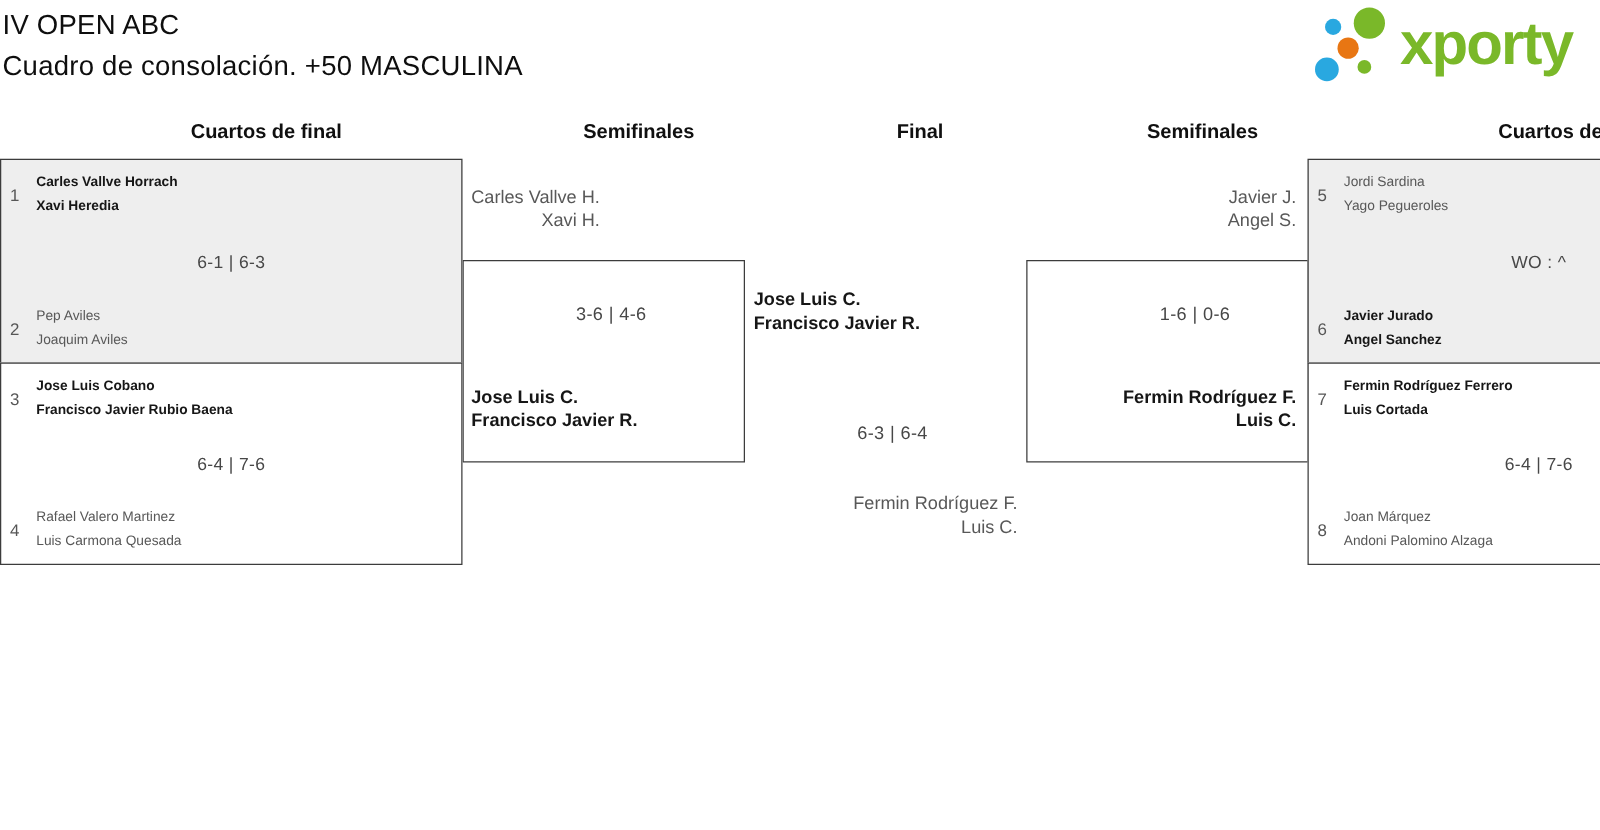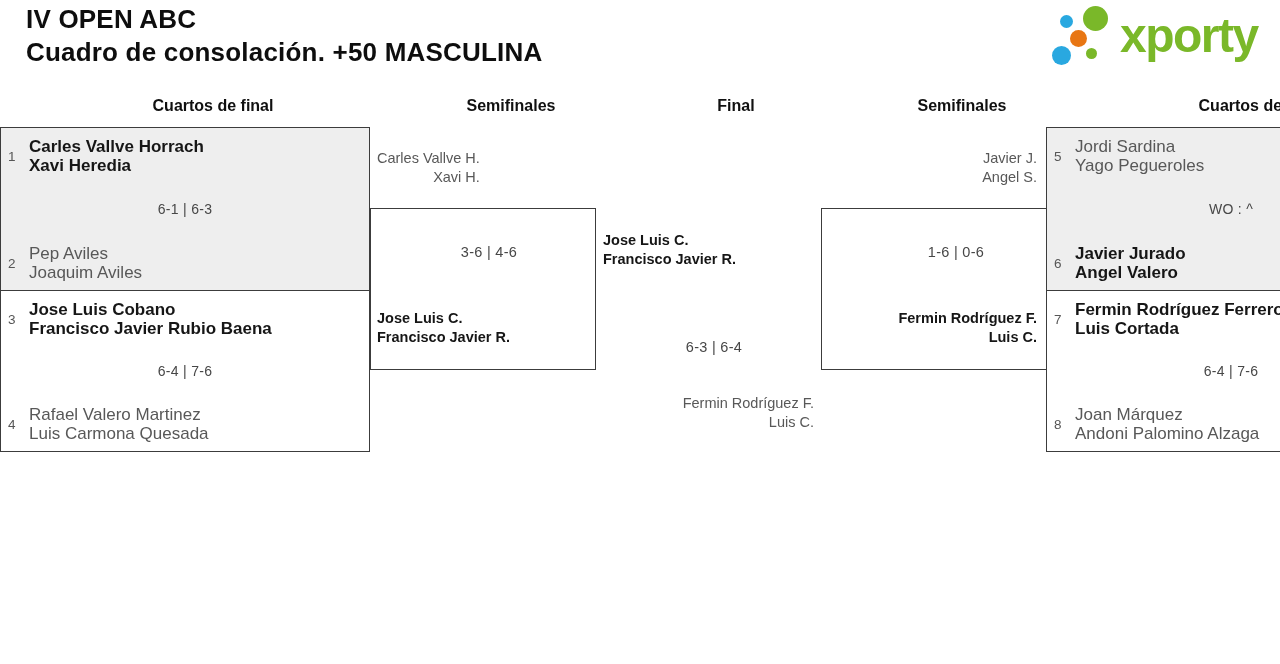--- a/index.html
+++ b/index.html
@@ -7,21 +7,21 @@
   body {
     font-family:"Liberation Sans", sans-serif;
     background:#ffffff;
     position:relative;
     overflow:hidden;
   }
   .page { position:absolute; left:0; top:0; width:1280px; height:664px; overflow:hidden; }
 
   
   .title-block { position:absolute; left:2px; top:3px; color:#0e0e0e; }
-  .title-line { font-size:26px; line-height:33px; font-weight:700; letter-spacing:.2px; white-space:nowrap;margin-left:24px; }
+  .title-line { font-size:22px; line-height:33px; font-weight:400; letter-spacing:.2px; white-space:nowrap; }
 
   
   .logo { position:absolute; left:1046px; top:2px; width:234px; height:72px; cursor:pointer; }
   .dot { position:absolute; border-radius:50%; }
   .dot.blue-sm   { left:14px; top:13px; width:13px; height:13px; background:#29a8e0; }
   .dot.green-lg  { left:37px; top:4px;  width:25px; height:25px; background:#7ab829; }
   .dot.orange-md { left:24px; top:28px; width:17px; height:17px; background:#e87613; }
   .dot.blue-lg   { left:6px;  top:44px; width:19px; height:19px; background:#29a8e0; }
   .dot.green-sm  { left:40px; top:46px; width:11px; height:11px; background:#7ab829; }
   .logo-text {
@@ -52,21 +52,21 @@
   .qf1 { left:0;      top:127px; height:164px; }
   .qf2 { left:0;      top:290px; height:162px; }
   .qf3 { left:1046px; top:127px; height:164px; }
   .qf4 { left:1046px; top:290px; height:162px; }
   .sfbox { width:226px; height:162px; top:208px; }
   .sfbox.left  { left:370px; }
   .sfbox.right { left:821px; }
 
   .team-row { display:flex; align-items:center; padding:0 12px 0 7px; }
   .seed { width:21px; flex:none; font-size:13.5px; color:#565656; }
-  .names { font-size:17px; line-height:19px; white-space:nowrap; }
+  .names { font-size:11px; line-height:19px; white-space:nowrap; }
   .names.winner { font-weight:700; color:#161616; }
   .names.loser  { font-weight:400; color:#585858; }
 
   .score-line { font-size:14px; line-height:19px; color:#474747; text-align:center; letter-spacing:.3px; }
   .qf .score-line { width:100%; }
 
   
   .tb { position:absolute; font-size:14.5px; line-height:19px; white-space:nowrap; }
   .tb.center { text-align:center;padding-left:12px; }
   .tb.right  { text-align:right; }
@@ -179,21 +179,21 @@
       <div class="names loser">
         <div>Jordi Sardina</div>
         <div>Yago Pegueroles</div>
       </div>
     </div>
     <div class="score-line">WO : ^</div>
     <div class="team-row">
       <span class="seed">6</span>
       <div class="names winner">
         <div>Javier Jurado</div>
-        <div>Angel Valero</div>
+        <div>Angel Sanchez</div>
       </div>
     </div>
   </div>
 
   <div class="box qf qf4">
     <div class="team-row">
       <span class="seed">7</span>
       <div class="names winner">
         <div>Fermin Rodríguez Ferrero</div>
         <div>Luis Cortada</div>

